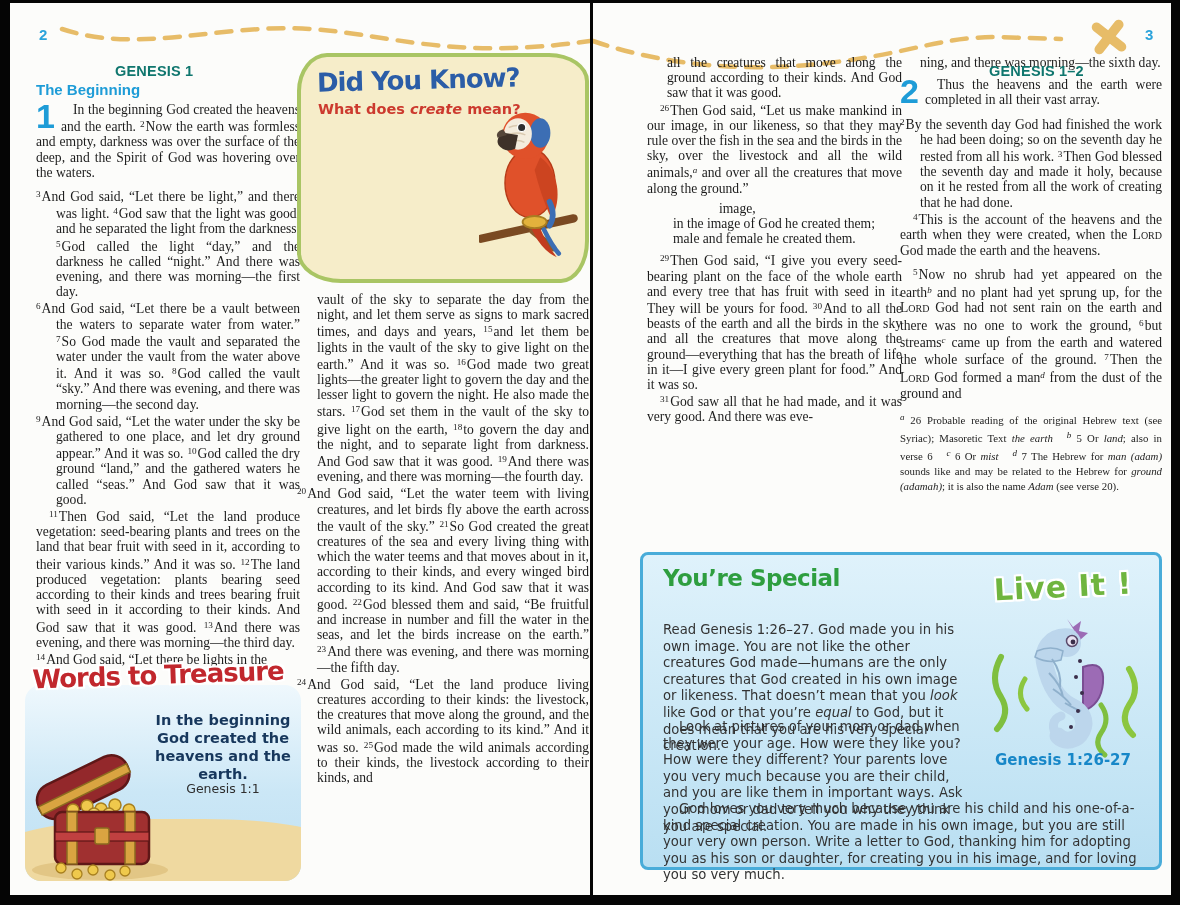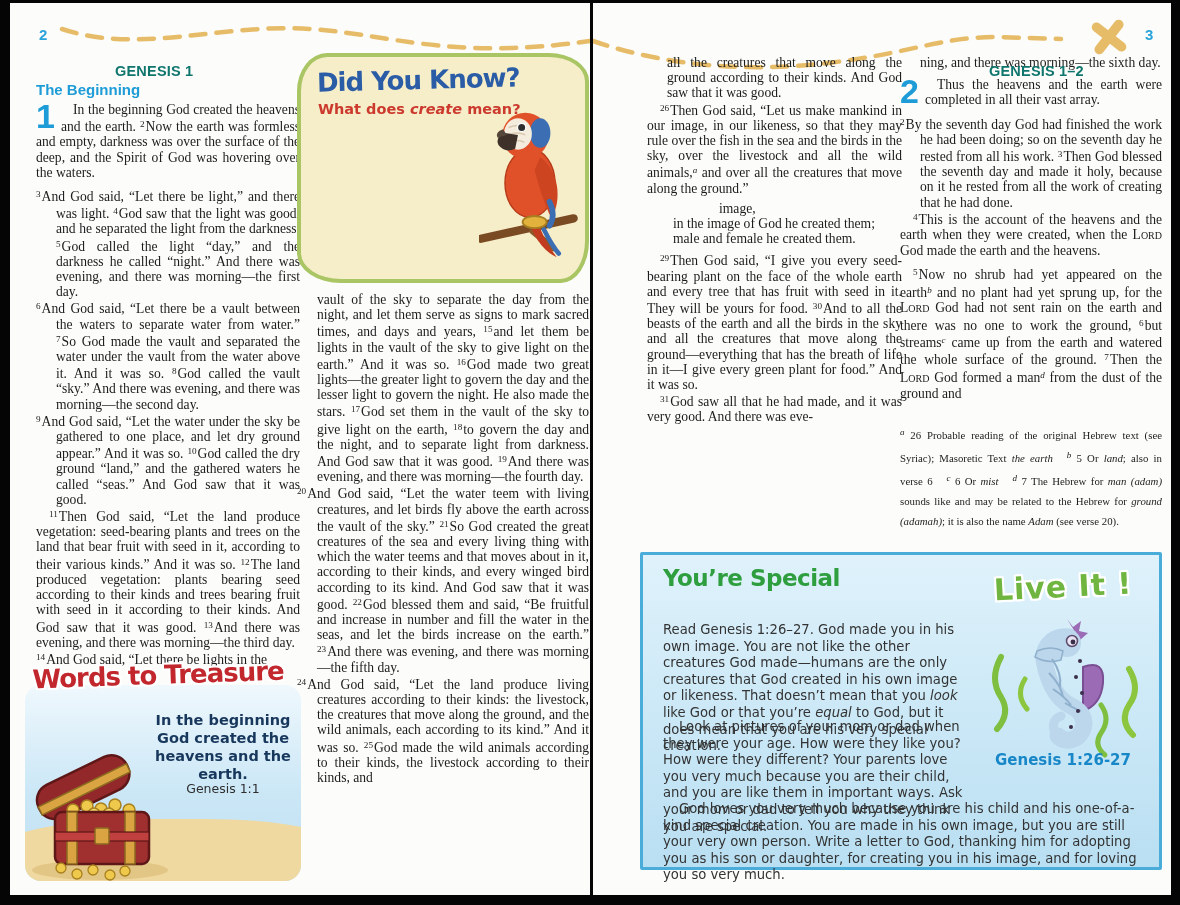--- a/index.html
+++ b/index.html
@@ -29,21 +29,21 @@
   .sp{margin-top:7px;}
   .sect-h{font:700 15px/17px "Liberation Sans",sans-serif;color:#1E9CD7;margin:10px 0 4px;}
   .col1 .sect-h:first-child{margin-top:0;}
   .chap{display:flow-root;text-align:justify;text-indent:12px;}
   .chapnum{float:left;width:25px;height:29px;font:700 34px/29px "Liberation Sans",sans-serif;color:#1E9CD7;text-indent:0;}
   .poem{margin:5px 0;}
   .poemline{white-space:nowrap;}
   .v{font-size:9.2px;vertical-align:4px;margin-right:1px;}
   .fn{font-size:9px;font-style:italic;vertical-align:4px;}
   .lords{font-size:10px;}
-  .footnotes{margin-top:21px;font-size:10.8px;line-height:20px;text-align:justify;}
+  .footnotes{margin-top:9px;font-size:10.8px;line-height:15px;text-align:justify;}
   .fngap{display:inline-block;width:14px;}
 
   
   .dyk{position:relative;width:100%;height:230px;background:#F6EDC9;border:4px solid #A9C564;
        border-radius:30px 40px 28px 44px/38px 28px 42px 30px;margin-bottom:9px;box-sizing:border-box;}
   .dyk-title{position:absolute;left:16px;top:8px;font:700 26px "DejaVu Sans",sans-serif;color:#2B5DA7;
        transform:rotate(-1.5deg);letter-spacing:-1px;}
   .dyk-q{position:absolute;left:17px;top:44px;font:700 14.5px "DejaVu Sans",sans-serif;color:#CC3A2E;}
   .dyk-body{position:absolute;left:17px;top:64px;width:170px;font:12.6px/16.2px "DejaVu Sans",sans-serif;color:#44423b;}
   .parrot{position:absolute;right:4px;top:30px;}
@@ -57,21 +57,21 @@
        font:700 26px "DejaVu Sans",sans-serif;color:#C1272D;transform:rotate(-2deg);letter-spacing:-1px;
        text-shadow:2px 2px 0 #fff,-2px 2px 0 #fff,2px -2px 0 #fff,-2px -2px 0 #fff;}
   .wtt-verse{position:absolute;left:126px;top:26px;width:144px;text-align:center;
        font:700 14.5px/18px "DejaVu Sans",sans-serif;color:#17375C;}
   .wtt-ref{position:absolute;left:126px;top:96px;width:144px;text-align:center;
        font:12.5px "DejaVu Sans",sans-serif;color:#2e2e2e;}
   .chest{position:absolute;left:0px;bottom:-2px;}
 
   
   .ys{position:absolute;left:47px;top:549px;width:522px;height:318px;box-sizing:border-box;
-      border:3.5px solid #49ACD9;border-radius:2px;background:linear-gradient(#DFF2FB,#B9DFF2);}
+      border:3.5px solid #49ACD9;border-radius:8px;background:linear-gradient(#DFF2FB,#B9DFF2);}
   .ys-title{position:absolute;left:20px;top:10px;font:700 23px "DejaVu Sans",sans-serif;color:#2E9E3F;letter-spacing:-0.5px;}
   .ys-p{font:13.2px/16.6px "DejaVu Sans",sans-serif;color:#333;text-align:left;}
   .ys-p1{position:absolute;left:20px;top:46px;width:304px;margin-top:21px;}
   .ys-p2{position:absolute;left:20px;top:164px;width:304px;text-indent:16px;}
   .ys-p3{position:absolute;left:20px;top:246px;width:486px;text-indent:16px;}
   .liveit{position:absolute;left:330px;top:14px;width:180px;text-align:center;
       font:700 30px "DejaVu Sans",sans-serif;color:#6FB53F;transform:rotate(-3deg);letter-spacing:1px;
       text-shadow:2px 0 #fff,-2px 0 #fff,0 2px #fff,0 -2px #fff,2px 2px #fff,-2px -2px #fff,2px -2px #fff,-2px 2px #fff;}
   .seahorse{position:absolute;left:336px;top:54px;}
   .ys-ref{position:absolute;left:330px;top:196px;width:180px;text-align:center;

